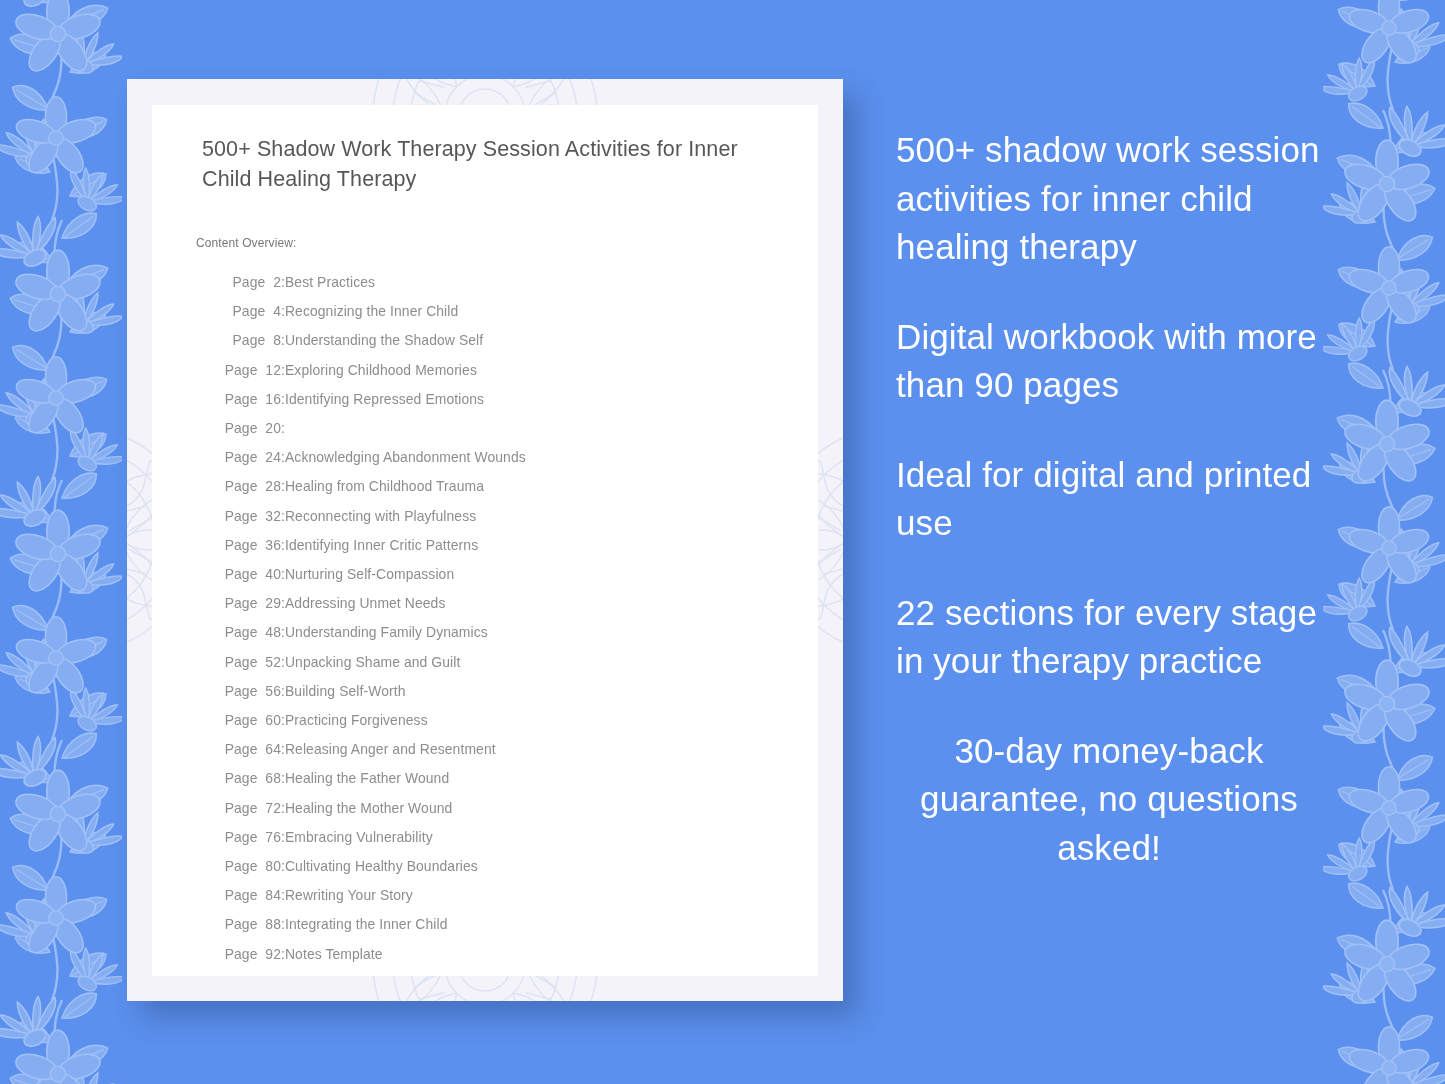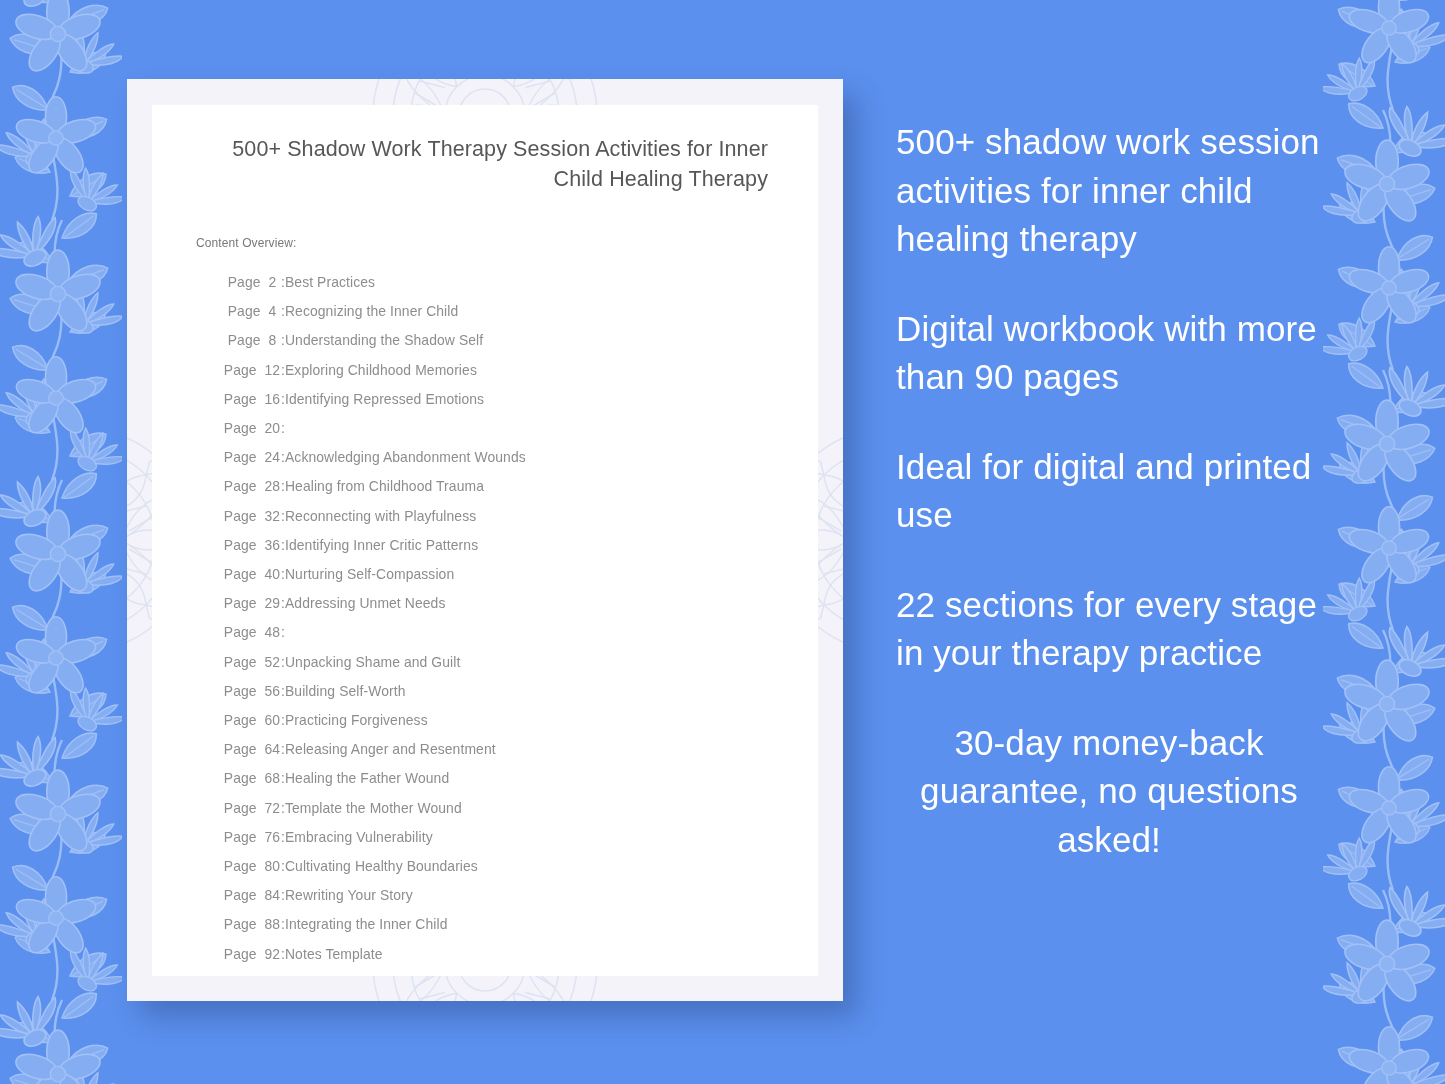--- a/index.html
+++ b/index.html
@@ -56,21 +56,21 @@
     width:666px; height:871px;
     background:#ffffff;
     padding:30px 44px 0 44px;
   }
 
   .doc-title {
     font-size:21.5px;
     line-height:29.5px;
     font-weight:400;
     color:#575757;
-    text-align:right;
+    text-align:left;
     letter-spacing:.1px;
     padding:0 6px;
   }
 
   .overview-label {
     margin-top:42px;
     font-size:12px;
     color:#777777;
     letter-spacing:.1px;
   }
@@ -85,34 +85,34 @@
     align-items:baseline;
     font-size:13.9px;
     line-height:29.2px;
     color:#8d8d8d;
     letter-spacing:.1px;
     white-space:nowrap;
   }
   .toc-page {
     flex:0 0 auto;
     width:58px;
-    text-align:center;
+    text-align:right;
   }
   .toc-colon { flex:0 0 auto; }
   .toc-title {
     flex:1 1 auto;
     margin-left:0;
     overflow:hidden;
     text-overflow:ellipsis;
   }
 
   
   .features {
     position:absolute;
-    left:896px; top:118px;
+    left:896px; top:126px;
     width:426px;
   }
   .feature {
     color:#ffffff;
     font-size:35px;
     line-height:48.5px;
     font-weight:400;
     letter-spacing:.1px;
     margin-bottom:41px;
   }
@@ -324,20 +324,21 @@
           <span class="toc-title">Nurturing Self-Compassion</span>
         </li>
         <li class="toc-row">
           <span class="toc-page">Page 29</span>
           <span class="toc-colon">:</span>
           <span class="toc-title">Addressing Unmet Needs</span>
         </li>
         <li class="toc-row">
           <span class="toc-page">Page 48</span>
           <span class="toc-colon">:</span>
+          <span class="toc-title">Understanding Family Dynamics</span>
         </li>
         <li class="toc-row">
           <span class="toc-page">Page 52</span>
           <span class="toc-colon">:</span>
           <span class="toc-title">Unpacking Shame and Guilt</span>
         </li>
         <li class="toc-row">
           <span class="toc-page">Page 56</span>
           <span class="toc-colon">:</span>
           <span class="toc-title">Building Self-Worth</span>
@@ -353,21 +354,21 @@
           <span class="toc-title">Releasing Anger and Resentment</span>
         </li>
         <li class="toc-row">
           <span class="toc-page">Page 68</span>
           <span class="toc-colon">:</span>
           <span class="toc-title">Healing the Father Wound</span>
         </li>
         <li class="toc-row">
           <span class="toc-page">Page 72</span>
           <span class="toc-colon">:</span>
-          <span class="toc-title">Template the Mother Wound</span>
+          <span class="toc-title">Healing the Mother Wound</span>
         </li>
         <li class="toc-row">
           <span class="toc-page">Page 76</span>
           <span class="toc-colon">:</span>
           <span class="toc-title">Embracing Vulnerability</span>
         </li>
         <li class="toc-row">
           <span class="toc-page">Page 80</span>
           <span class="toc-colon">:</span>
           <span class="toc-title">Cultivating Healthy Boundaries</span>

